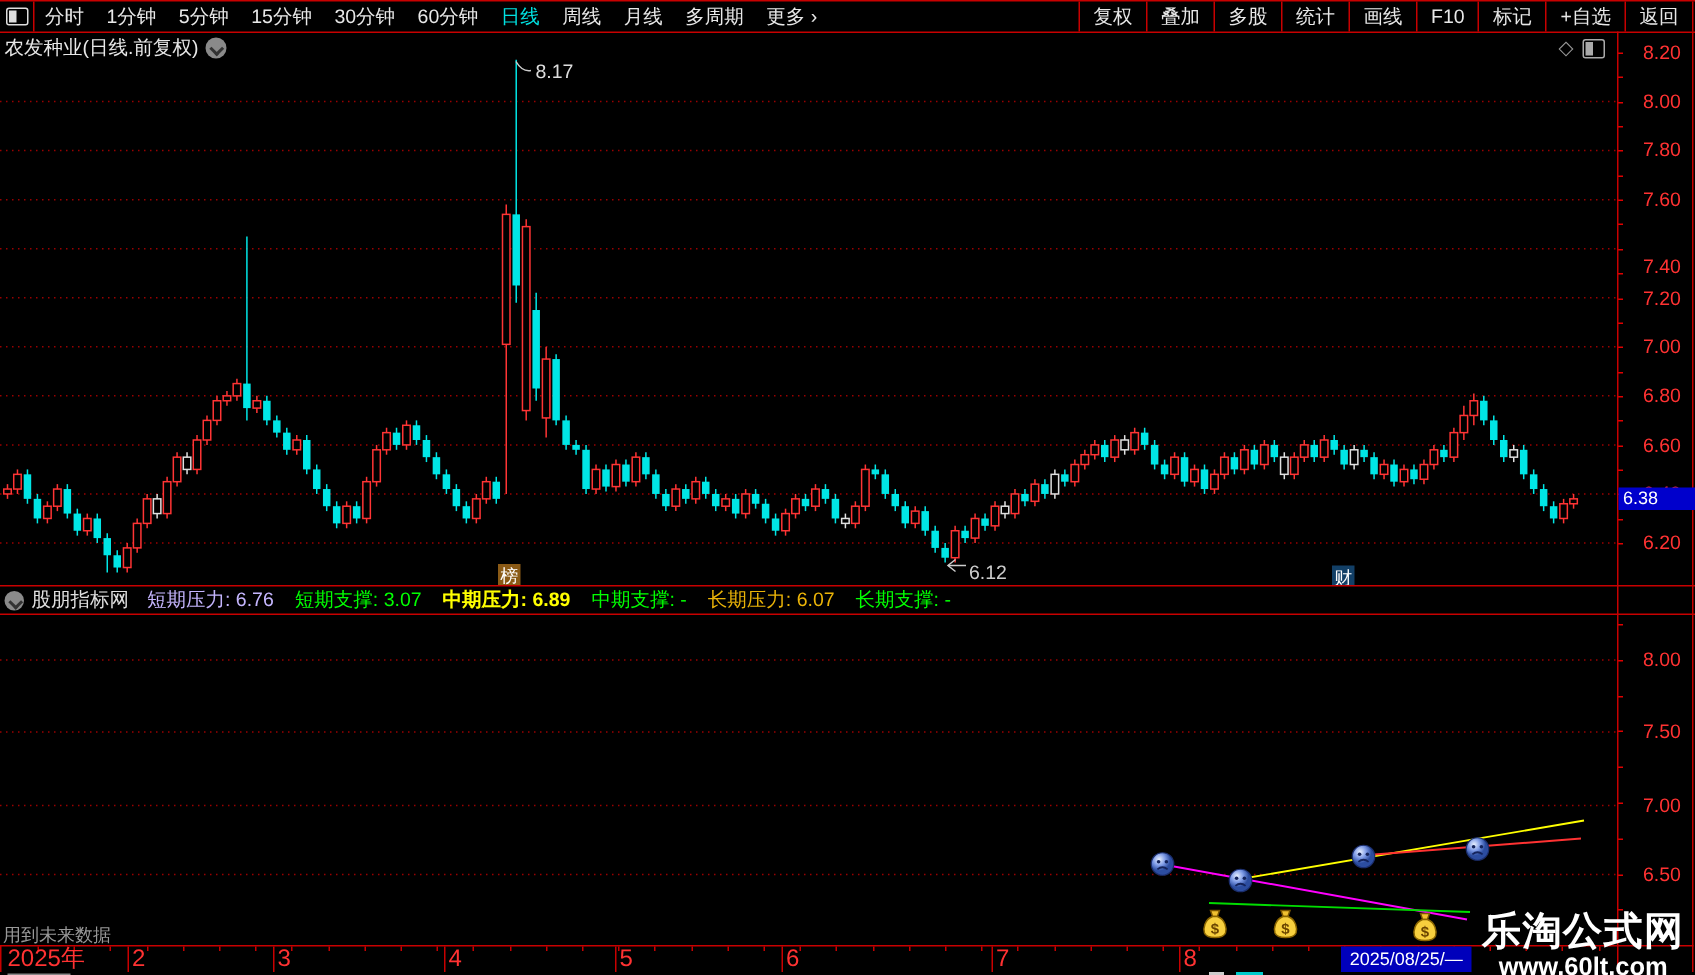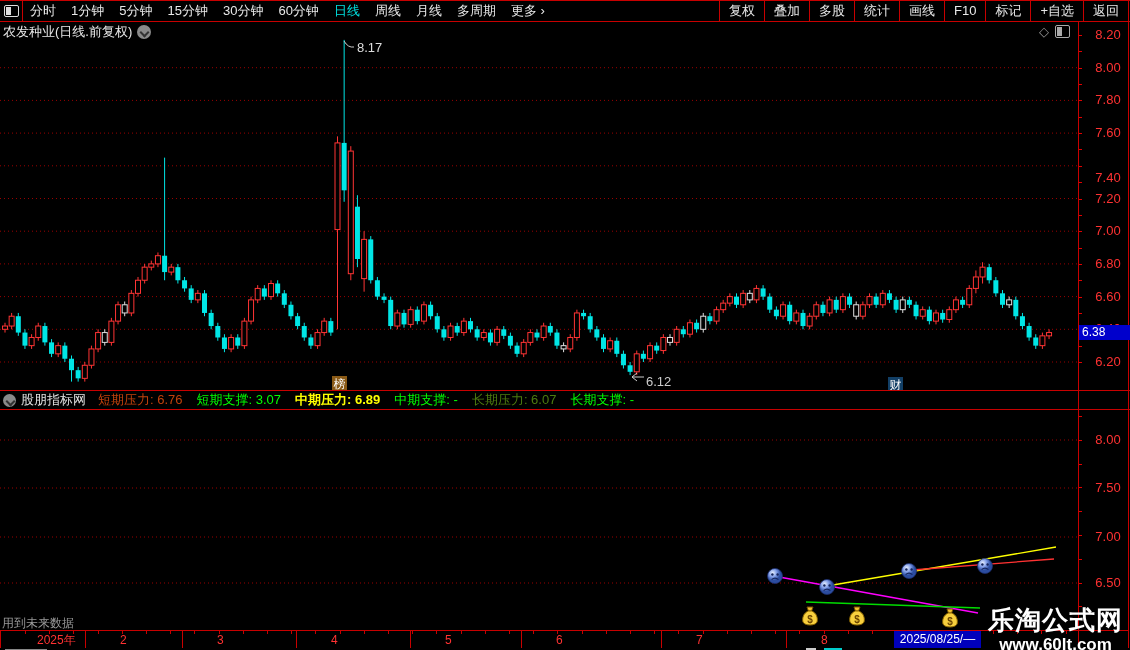--- a/index.html
+++ b/index.html
@@ -38,21 +38,21 @@
   .y-tick{position:absolute;left:0;width:4px;height:1px;background:#e00000;}
   #price-badge{position:absolute;left:1079px;top:325px;width:49px;height:15px;background:#0000cc;
                color:#fff;font-size:12px;line-height:15px;padding-left:3px;z-index:5;}
   
   #indicator-bar{position:absolute;left:0;top:391px;width:1078px;height:18px;display:flex;align-items:center;gap:12px;padding-left:3px;}
   #indicator-bar .src{color:#e0e0e0;font-size:13px;display:flex;align-items:center;gap:5px;}
   .stat{font-size:13px;white-space:nowrap;}
   
   #date-axis{position:absolute;left:0;top:630px;width:1128px;height:17px;border-top:1px solid #c80000;
              border-bottom:1px solid #c80000;border-left:1px solid #c80000;}
-  .x-label{position:absolute;top:2px;color:#ff3232;font-size:12px;line-height:14px;margin-left:32px;}
+  .x-label{position:absolute;top:2px;color:#ff3232;font-size:16px;line-height:14px;}
   .x-vline{position:absolute;top:0;bottom:0;width:1px;background:#c80000;}
   .x-tick{position:absolute;top:0;width:1px;height:3px;background:#c80000;}
   #date-box{position:absolute;left:893px;top:0;width:87px;height:17px;background:#0000bb;color:#fff;
             font-size:12px;line-height:17px;text-align:center;z-index:3;}
   
   #note{position:absolute;left:2px;top:615px;color:#999;font-size:12px;}
   #watermark{position:absolute;left:988px;top:603px;z-index:60;color:#fff;text-align:center;}
   #watermark .wm1{font-size:26px;font-weight:bold;letter-spacing:1px;white-space:nowrap;}
   #watermark .wm2{font-size:17px;font-weight:bold;margin-top:-3px;}
   #bottom-sliver{position:absolute;left:0;top:648px;width:1130px;height:2px;background:#000;}
@@ -489,25 +489,25 @@
 
   <div class="hline" style="top:390px"></div>
   <div class="hline" style="top:409px"></div>
 
   <div id="indicator-bar">
     <span class="src">
       <span class="circ-chevron" style="width:13px;height:13px"></span>
       <span>股朋指标网</span>
     </span>
     <span id="stats-holder" style="display: flex; gap: 14px;">
-        <span class="stat" style="color: #c2410c;">短期压力: 6.76</span>
+        <span class="stat" style="color: #c4b5fd;">短期压力: 6.76</span>
         <span class="stat" style="color: rgb(0, 255, 0);">短期支撑: 3.07</span>
         <span class="stat" style="color: rgb(255, 255, 0); font-weight: bold;">中期压力: 6.89</span>
         <span class="stat" style="color: rgb(0, 255, 0);">中期支撑: -</span>
-        <span class="stat" style="color: #4d7c0f;">长期压力: 6.07</span>
+        <span class="stat" style="color: #eab308;">长期压力: 6.07</span>
         <span class="stat" style="color: rgb(0, 255, 0);">长期支撑: -</span>
       </span>
   </div>
 
   <div style="position:absolute;left:0;top:409px;width:1078px;height:221px;">
     <svg id="sub-svg" width="1078" height="221" viewBox="0 0 1078 221">
         <line x1="0" y1="31" x2="1078" y2="31" stroke="#9a0000" stroke-dasharray="1 3"></line>
         <line x1="0" y1="79" x2="1078" y2="79" stroke="#9a0000" stroke-dasharray="1 3"></line>
         <line x1="0" y1="128" x2="1078" y2="128" stroke="#9a0000" stroke-dasharray="1 3"></line>
         <line x1="0" y1="174" x2="1078" y2="174" stroke="#9a0000" stroke-dasharray="1 3"></line>

